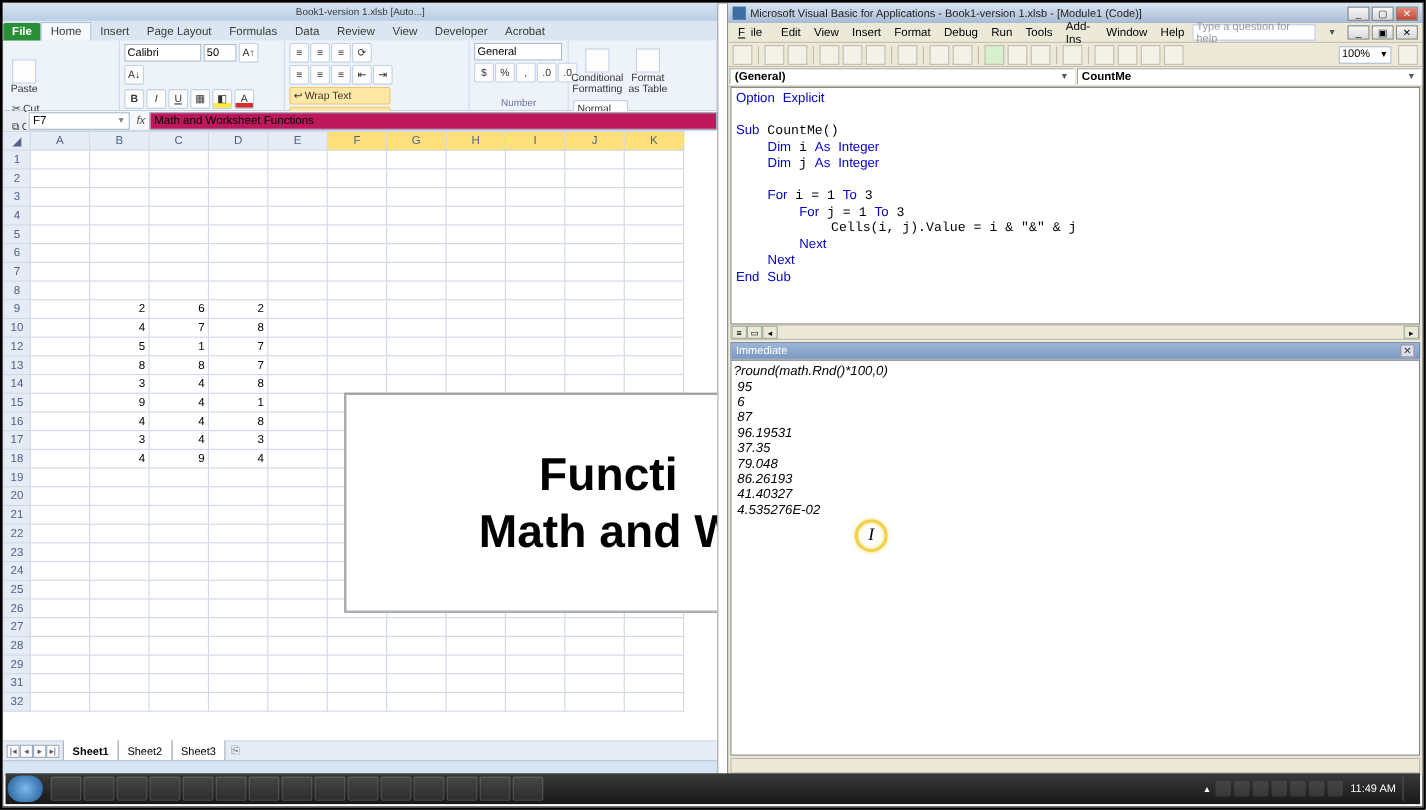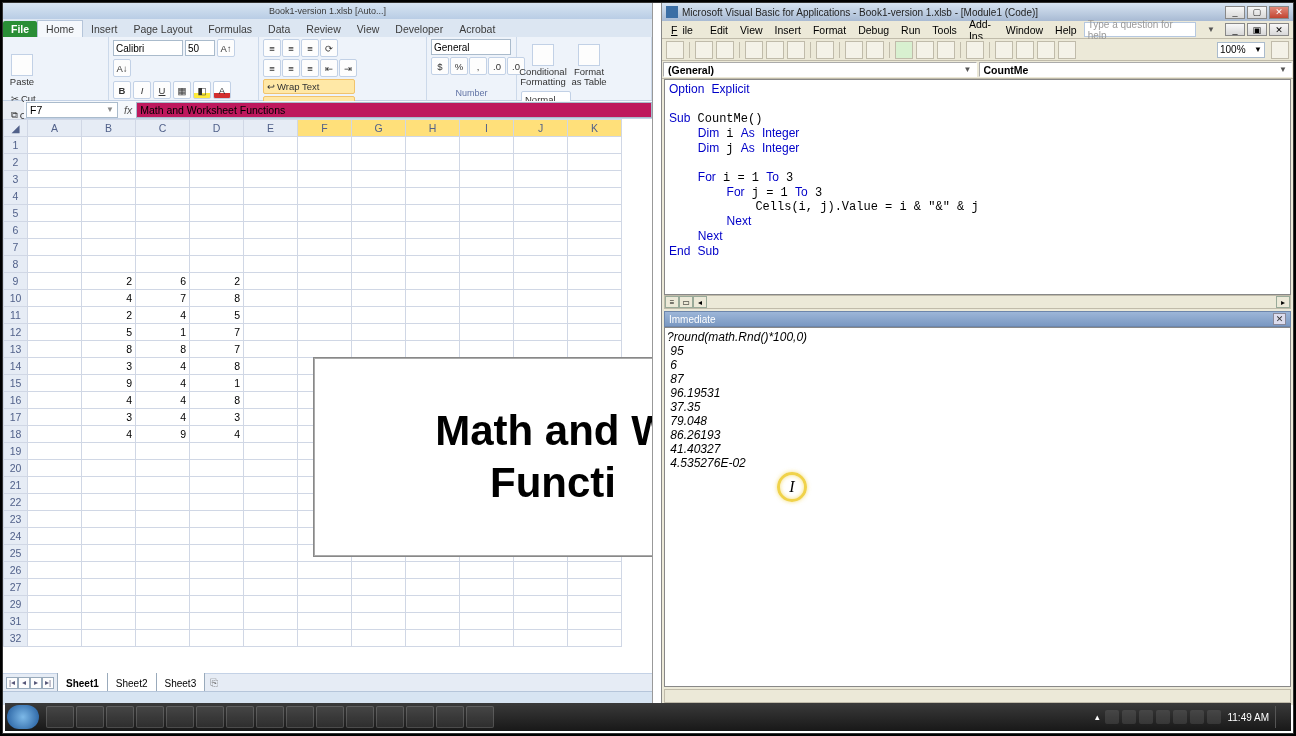--- a/index.html
+++ b/index.html
@@ -383,34 +383,20 @@
               <td class="colD">8</td>
               <td class="colE"></td>
               <td class="colF selcol"></td>
               <td class="colG selcol"></td>
               <td class="colH selcol"></td>
               <td class="colI selcol"></td>
               <td class="colJ selcol"></td>
               <td class="colK selcol"></td>
             </tr>
             <tr>
-              <th class="rowh">11</th>
-              <td class="colA"></td>
-              <td class="colB">2</td>
-              <td class="colC">4</td>
-              <td class="colD">5</td>
-              <td class="colE"></td>
-              <td class="colF selcol"></td>
-              <td class="colG selcol"></td>
-              <td class="colH selcol"></td>
-              <td class="colI selcol"></td>
-              <td class="colJ selcol"></td>
-              <td class="colK selcol"></td>
-            </tr>
-            <tr>
               <th class="rowh">12</th>
               <td class="colA"></td>
               <td class="colB">5</td>
               <td class="colC">1</td>
               <td class="colD">7</td>
               <td class="colE"></td>
               <td class="colF selcol"></td>
               <td class="colG selcol"></td>
               <td class="colH selcol"></td>
               <td class="colI selcol"></td>
@@ -621,20 +607,34 @@
               <td class="colD"></td>
               <td class="colE"></td>
               <td class="colF selcol"></td>
               <td class="colG selcol"></td>
               <td class="colH selcol"></td>
               <td class="colI selcol"></td>
               <td class="colJ selcol"></td>
               <td class="colK selcol"></td>
             </tr>
             <tr>
+              <th class="rowh">28</th>
+              <td class="colA"></td>
+              <td class="colB"></td>
+              <td class="colC"></td>
+              <td class="colD"></td>
+              <td class="colE"></td>
+              <td class="colF selcol"></td>
+              <td class="colG selcol"></td>
+              <td class="colH selcol"></td>
+              <td class="colI selcol"></td>
+              <td class="colJ selcol"></td>
+              <td class="colK selcol"></td>
+            </tr>
+            <tr>
               <th class="rowh">29</th>
               <td class="colA"></td>
               <td class="colB"></td>
               <td class="colC"></td>
               <td class="colD"></td>
               <td class="colE"></td>
               <td class="colF selcol"></td>
               <td class="colG selcol"></td>
               <td class="colH selcol"></td>
               <td class="colI selcol"></td>
@@ -665,22 +665,22 @@
               <td class="colF selcol"></td>
               <td class="colG selcol"></td>
               <td class="colH selcol"></td>
               <td class="colI selcol"></td>
               <td class="colJ selcol"></td>
               <td class="colK selcol"></td>
             </tr>
           </tbody>
         </table>
       <div class="float-title">
+        <div>Functi</div>
         <div>Math and W</div>
-        <div>Functi</div>
       </div>
     </div>
 
     <div class="sheet-tabs">
       <div class="sheet-nav">
         <span>|◂</span>
         <span>◂</span>
         <span>▸</span>
         <span>▸|</span>
       </div>

